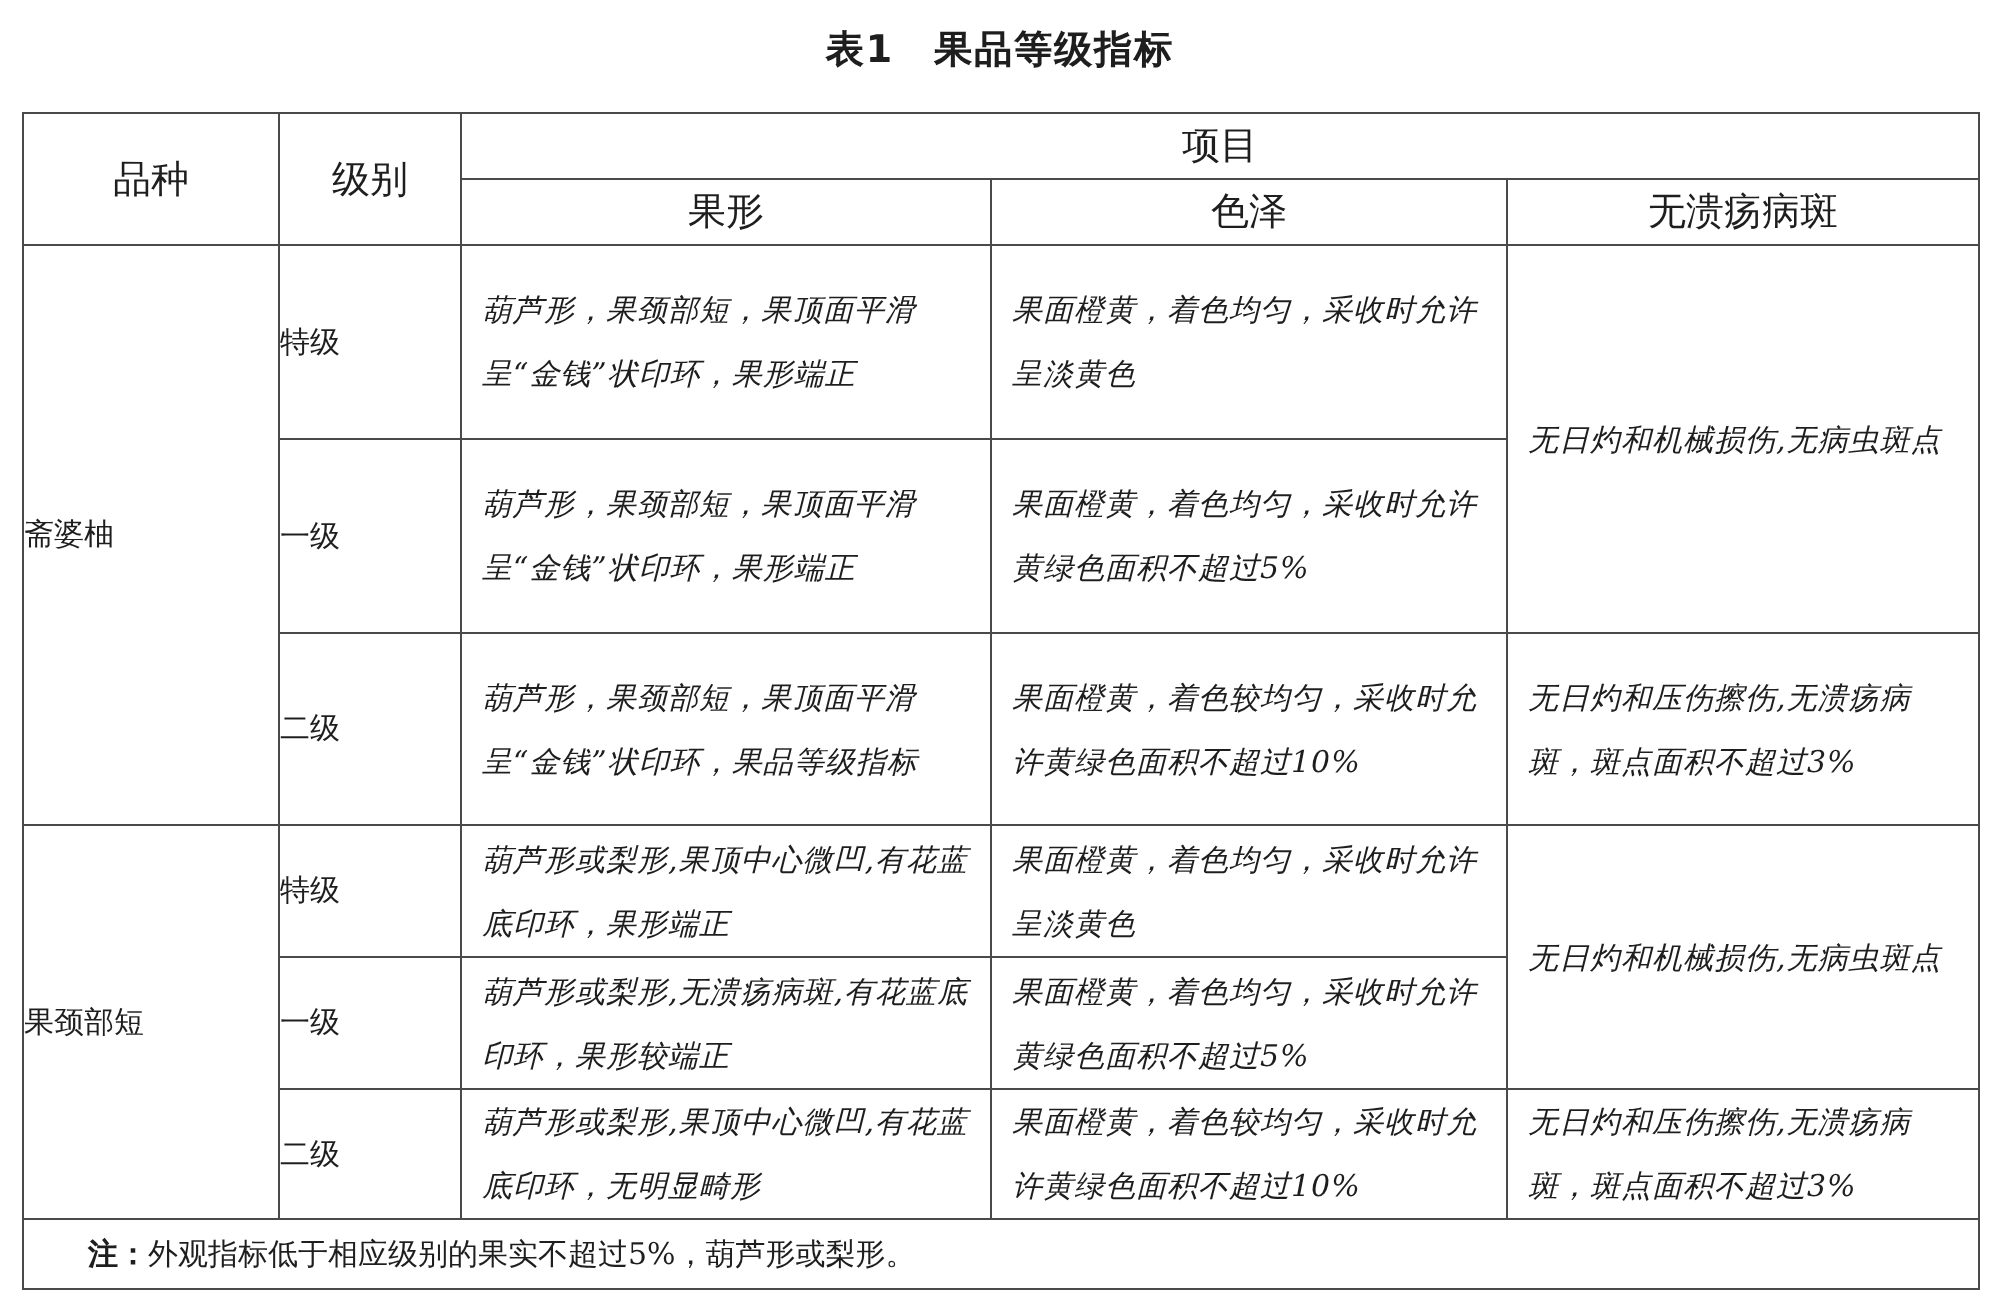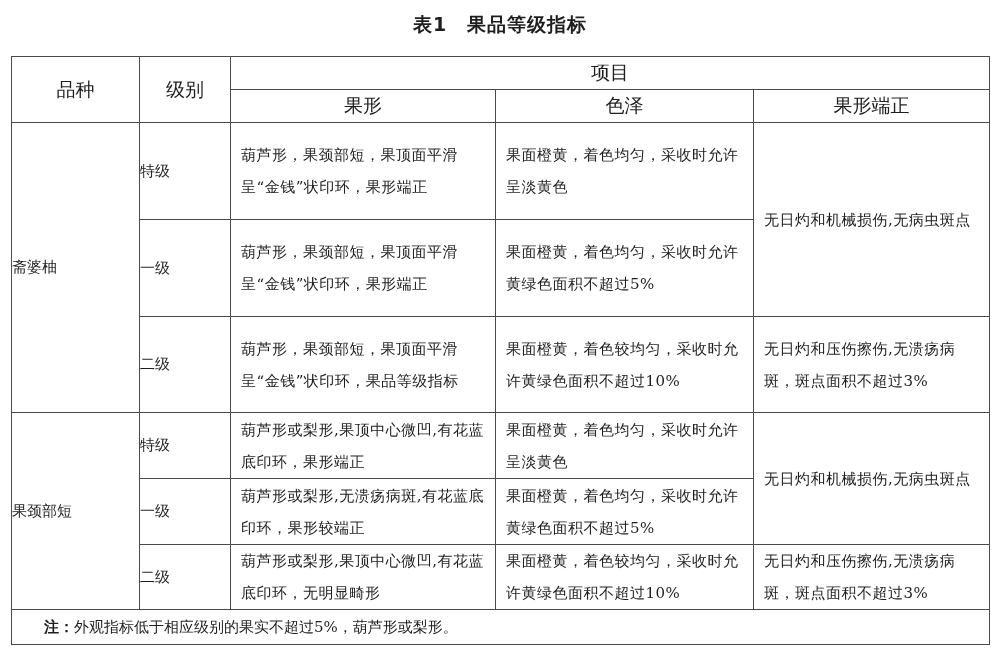--- a/index.html
+++ b/index.html
@@ -6,21 +6,21 @@
   body { width:1000px; height:653px; position:relative; overflow:hidden;
          font-family:"DejaVu Serif","Liberation Serif",serif; color:#1e1e1e; }
   .title { position:absolute; left:0; top:12px; width:1000px; text-align:center;
            font-family:"DejaVu Sans","Liberation Sans",sans-serif; font-weight:bold; font-size:19px; letter-spacing:1px; }
   table { position:absolute; left:11px; top:56px; border-collapse:collapse; table-layout:fixed;
           border:1.5px solid #3a3a3a; }
   td, th { border:1.5px solid #4a4a4a; padding:0; font-weight:normal; }
   th { font-family:"DejaVu Sans","Liberation Sans",sans-serif; font-size:19px; text-align:center; vertical-align:middle; }
   td { font-size:15px; vertical-align:middle; }
   td.center { text-align:left; font-family:"DejaVu Sans","Liberation Sans",sans-serif; }
-  td.txt { text-align:left; padding:0 8px 0 10px; line-height:32px; letter-spacing:0.5px; }
+  td.txt { text-align:left; padding:0 8px 0 10px; line-height:32px; letter-spacing:0.5px;font-style:italic; }
   td.note { text-align:left; padding:0 0 0 32px; line-height:32px; font-size:15px; }
   .note-label { font-weight:bold; font-family:"DejaVu Sans","Liberation Sans",sans-serif; }
 </style>
 </head>
 <body>
 
 <div class="title">表1　果品等级指标</div>
 
 <table>
   <colgroup>
@@ -32,21 +32,21 @@
   </colgroup>
   <tbody>
       <tr style="height:33px">
     <th rowspan="2">品种</th>
     <th rowspan="2">级别</th>
     <th colspan="3">项目</th>
   </tr>
   <tr style="height:33px">
     <th>果形</th>
     <th>色泽</th>
-    <th>果形端正</th>
+    <th>无溃疡病斑</th>
   </tr>
 
   <tr style="height:97px">
     <td rowspan="3" class="center">斋婆柚</td>
     <td class="center">特级</td>
     <td class="txt">葫芦形，果颈部短，果顶面平滑呈“金钱”状印环，果形端正</td>
     <td class="txt">果面橙黄，着色均匀，采收时允许呈淡黄色</td>
     <td rowspan="2" class="txt">无日灼和机械损伤,无病虫斑点</td>
   </tr>
   <tr style="height:97px">

